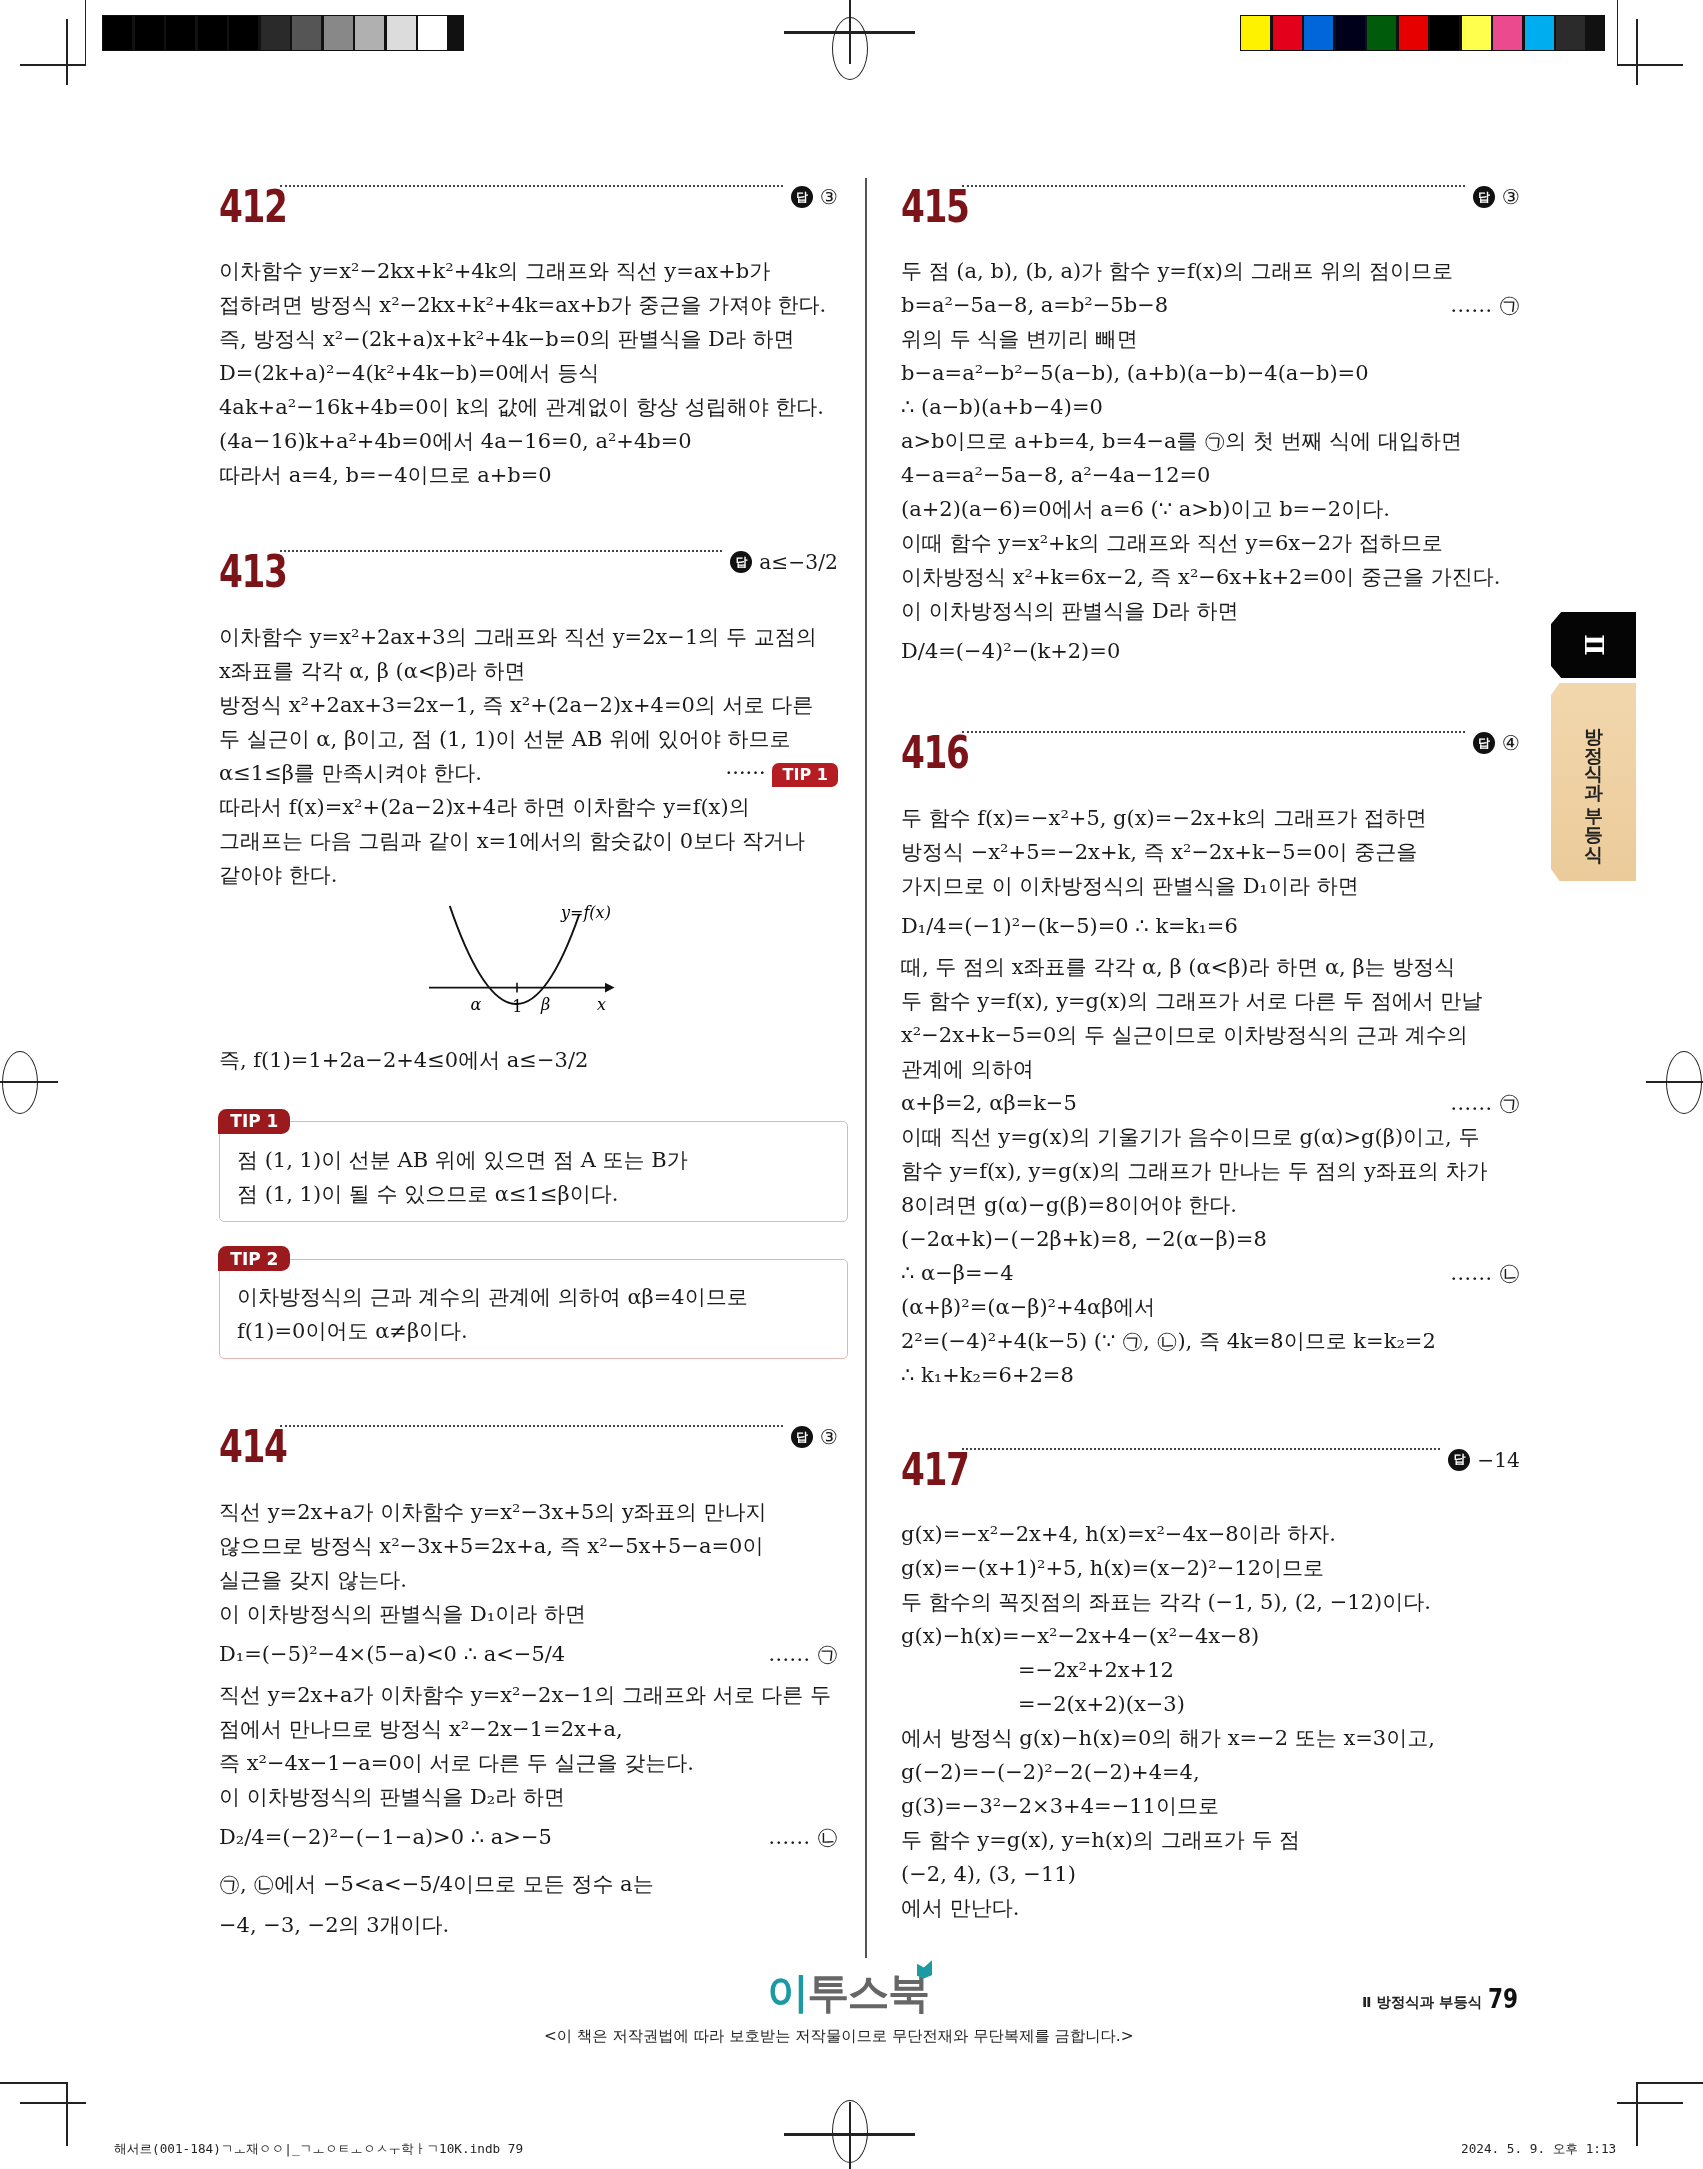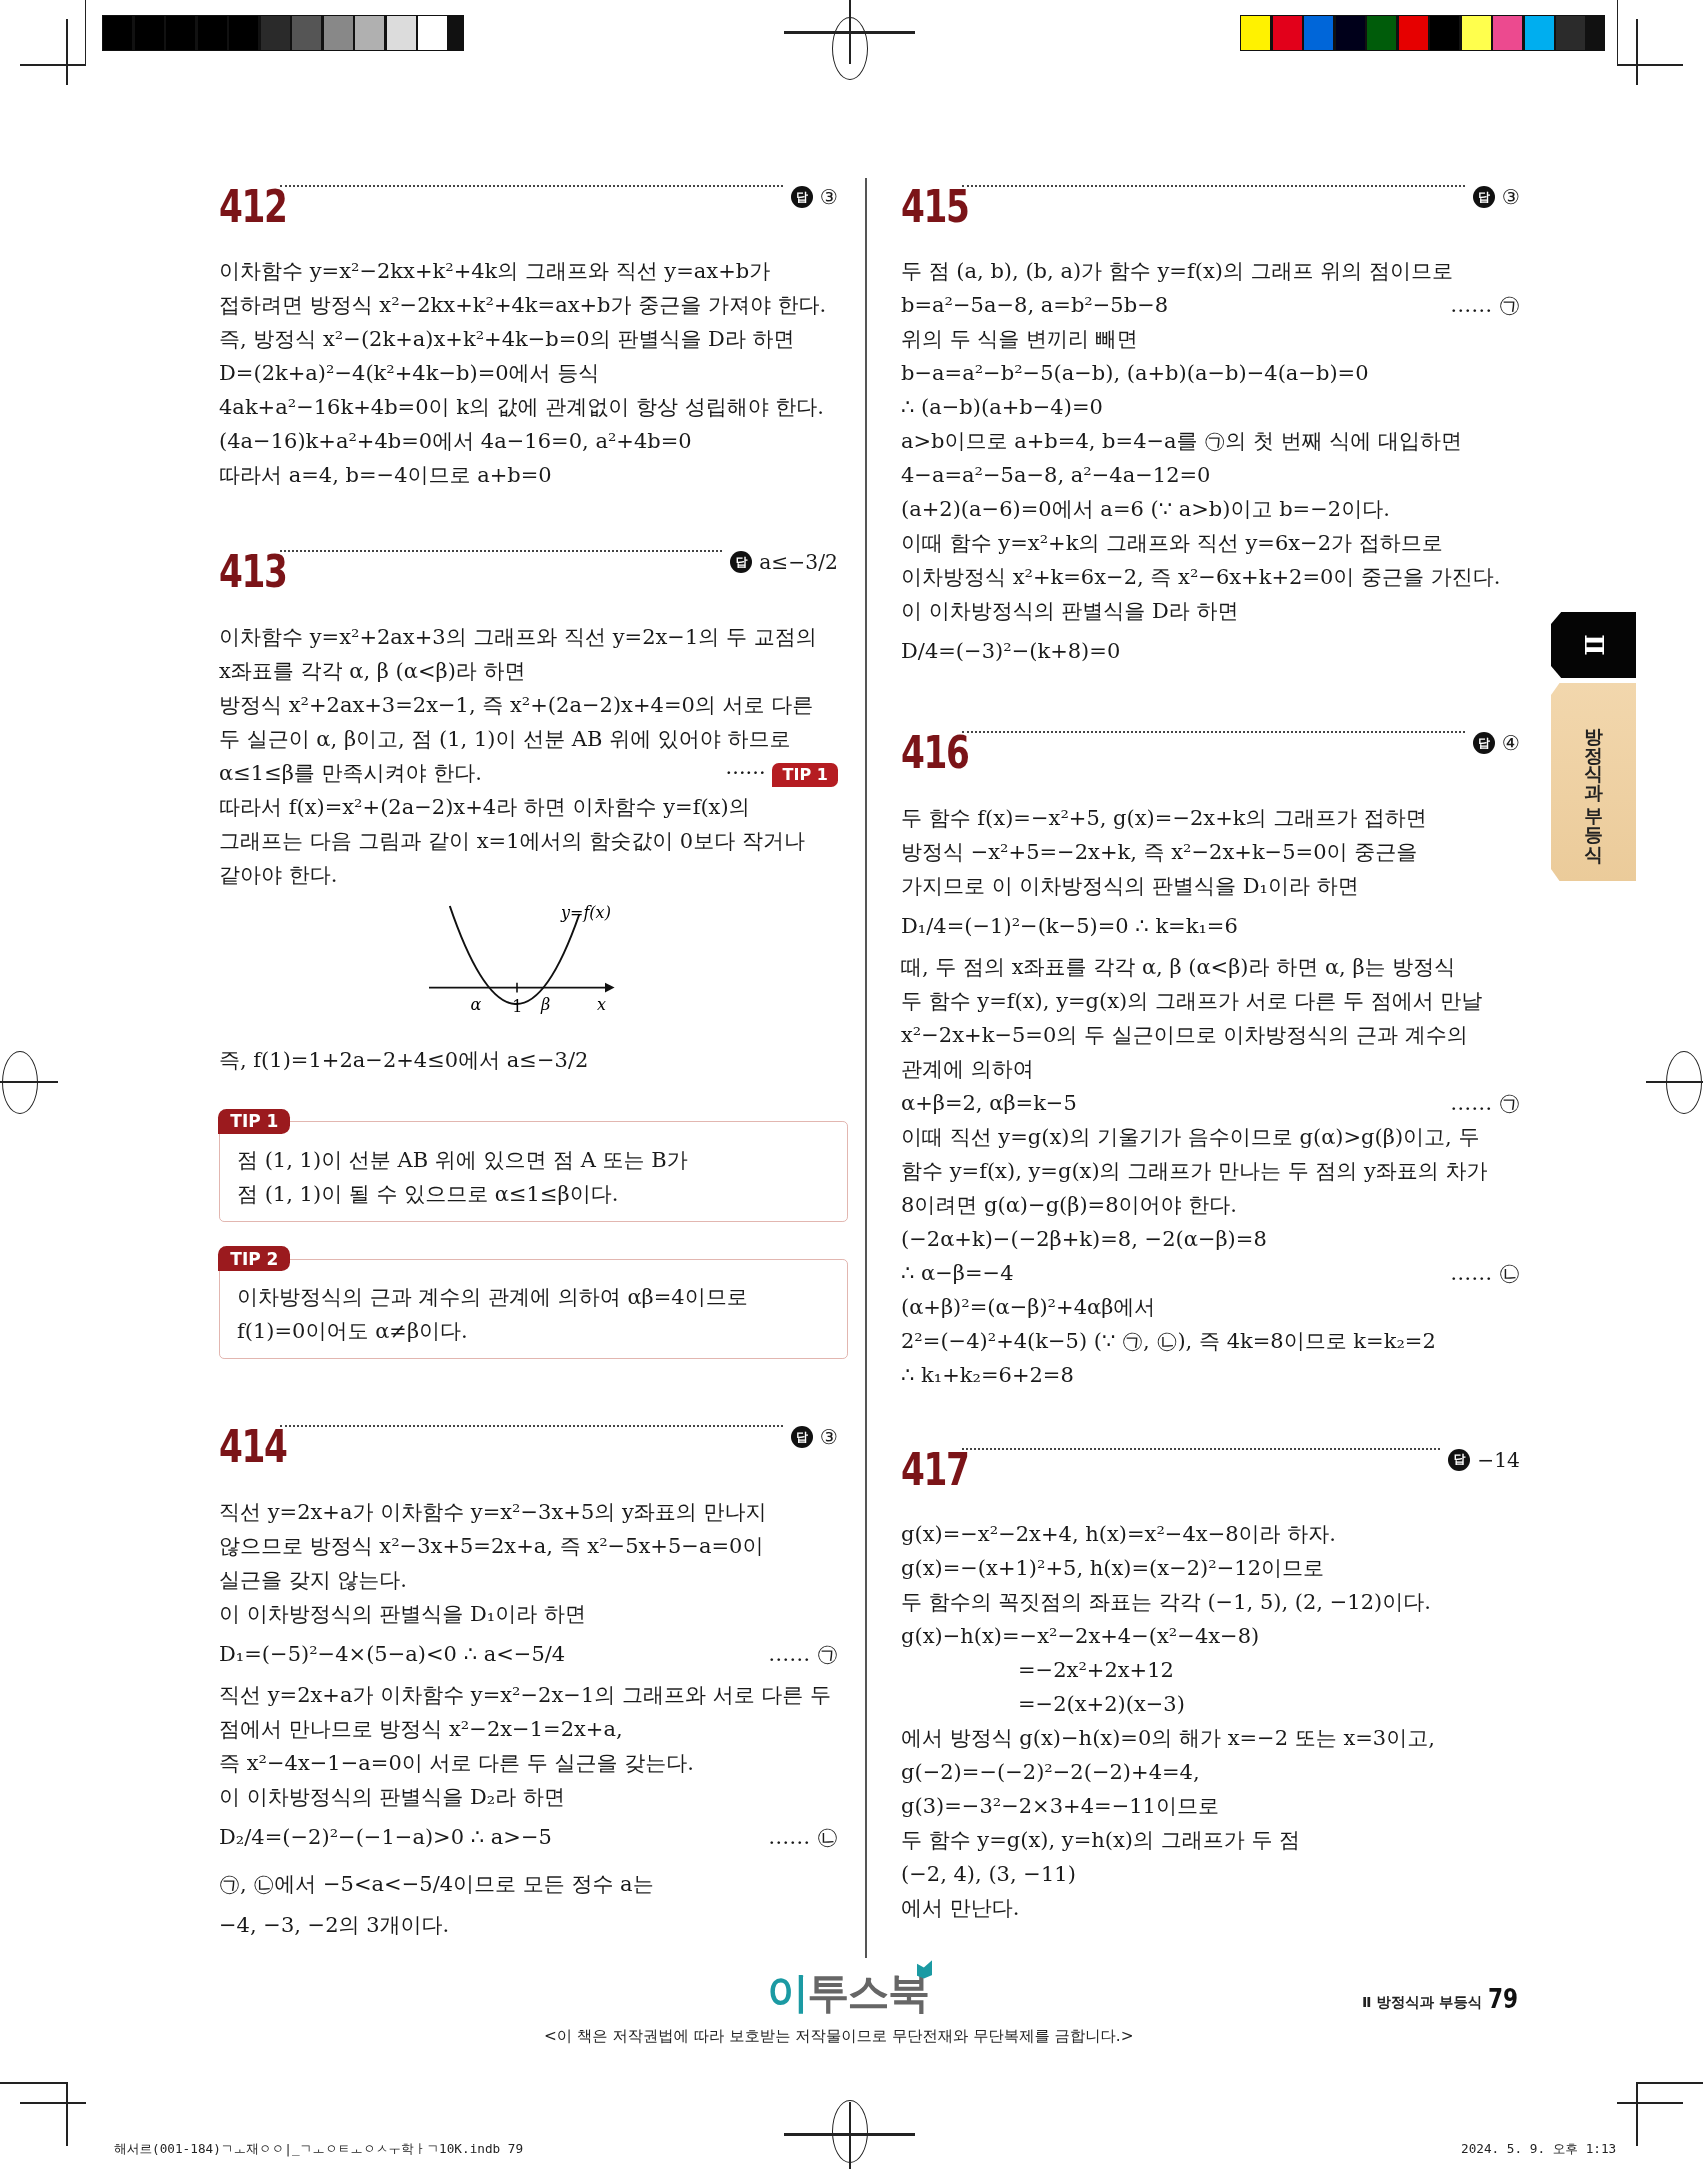--- a/index.html
+++ b/index.html
@@ -257,21 +257,21 @@
       </div>
       <div class="line">위의 두 식을 변끼리 빼면</div>
       <div class="line">b−a=a²−b²−5(a−b), (a+b)(a−b)−4(a−b)=0</div>
       <div class="line">∴ (a−b)(a+b−4)=0</div>
       <div class="line">a&gt;b이므로 a+b=4, b=4−a를 ㉠의 첫 번째 식에 대입하면</div>
       <div class="line">4−a=a²−5a−8, a²−4a−12=0</div>
       <div class="line">(a+2)(a−6)=0에서 a=6 (∵ a&gt;b)이고 b=−2이다.</div>
       <div class="line">이때 함수 y=x²+k의 그래프와 직선 y=6x−2가 접하므로</div>
       <div class="line">이차방정식 x²+k=6x−2, 즉 x²−6x+k+2=0이 중근을 가진다.</div>
       <div class="line">이 이차방정식의 판별식을 D라 하면</div>
-      <div class="line tall">D/4=(−3)²−(k+8)=0</div>
+      <div class="line tall">D/4=(−4)²−(k+2)=0</div>
     </div>
   </section>
 
   <div class="gap" style="height:56px"></div>
 
   <section class="problem">
     <div class="head">
       <span class="num">416</span>
       <span class="dots"></span>
       <span class="ans">

